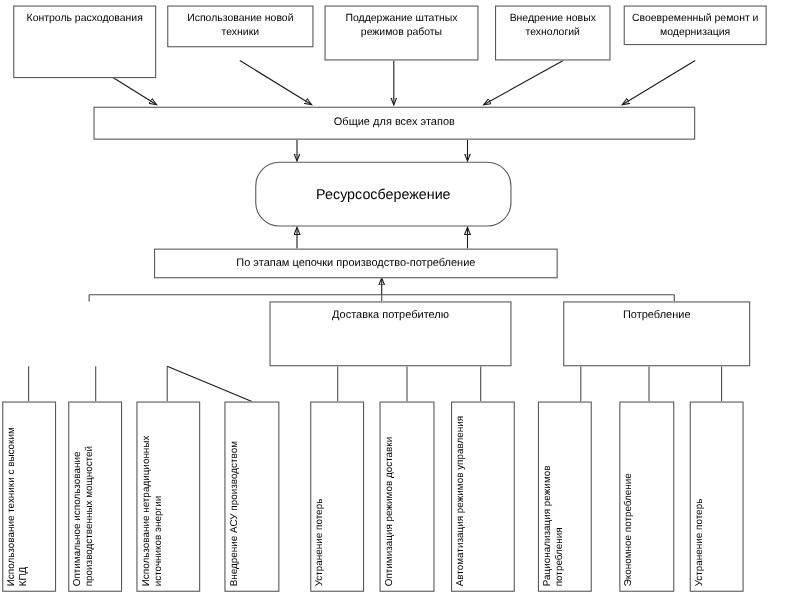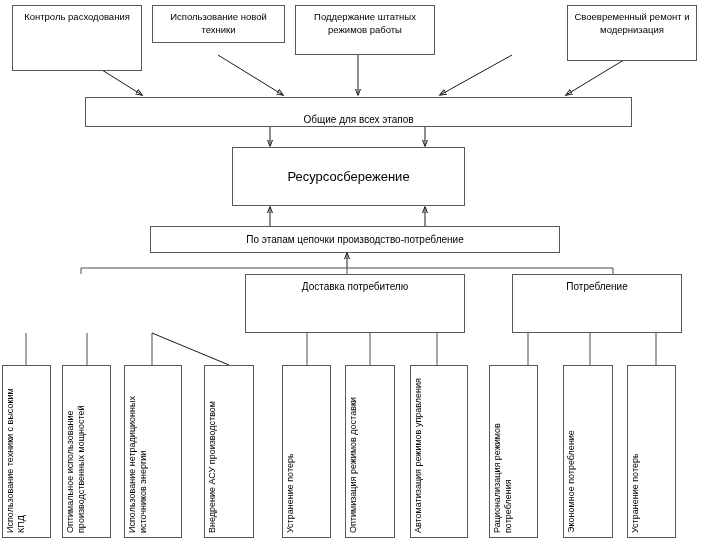--- a/index.html
+++ b/index.html
@@ -4,21 +4,21 @@
 <style>
   html,body{margin:0;padding:0;background:#ffffff;}
   body{width:720px;height:540px;position:relative;overflow:hidden;
        font-family:"Liberation Sans","DejaVu Sans",sans-serif;color:#000;}
   #diagram{position:absolute;left:0;top:0;width:720px;height:540px;}
   .node{position:absolute;box-sizing:border-box;border:1px solid #595959;background:#ffffff;
         display:flex;align-items:flex-start;justify-content:center;text-align:center;}
   .node .lbl{display:block;width:100%;padding:0 3px;}
   .top-node{padding-top:5px;font-size:9.5px;line-height:12.5px;}
   .bar{align-items:center;font-size:10px;line-height:12px;}
-  .big{align-items:center;font-size:13px;line-height:16px;}
+  .big{align-items:center;font-size:13px;line-height:16px;border-radius:22px;}
   .stage{padding-top:6px;font-size:10px;line-height:12px;}
   .vnode{align-items:flex-start;justify-content:flex-start;}
   .vnode .vlbl{
     writing-mode:vertical-rl;
     transform:rotate(180deg);
     font-size:9px;line-height:11px;
     text-align:left;
     white-space:normal;
     padding:4px 2px 4px 2px;
     box-sizing:border-box;
@@ -74,33 +74,36 @@
 
   <div class="node top-node" style="left:12px;top:5px;width:130px;height:66px;">
     <span class="lbl">Контроль расходования</span>
   </div>
   <div class="node top-node" style="left:152px;top:5px;width:133px;height:38px;">
     <span class="lbl">Использование новой техники</span>
   </div>
   <div class="node top-node" style="left:295px;top:5px;width:140px;height:50px;">
     <span class="lbl">Поддержание штатных режимов работы</span>
   </div>
-  <div class="node top-node" style="left:567px;top:5px;width:130px;height:56px;">
+  <div class="node top-node" style="left:450px;top:5px;width:105px;height:50px;">
+    <span class="lbl">Внедрение новых технологий</span>
+  </div>
+  <div class="node top-node" style="left:567px;top:5px;width:130px;height:36px;">
     <span class="lbl">Своевременный ремонт и модернизация</span>
   </div>
 
-  <div class="node bar" style="left:85px;top:97px;width:547px;height:30px;align-items:flex-end;">
+  <div class="node bar" style="left:85px;top:97px;width:547px;height:30px;">
     <span class="lbl">Общие для всех этапов</span>
   </div>
 
   <div class="node big" style="left:232px;top:147px;width:233px;height:59px;">
     <span class="lbl">Ресурсосбережение</span>
   </div>
 
-  <div class="node bar" style="left:150px;top:226px;width:410px;height:27px;">
+  <div class="node bar" style="left:140px;top:226px;width:367px;height:27px;">
     <span class="lbl">По этапам цепочки производство-потребление</span>
   </div>
 
   <div class="node stage" style="left:512px;top:274px;width:170px;height:59px;">
     <span class="lbl">Потребление</span>
   </div>
   <div class="node stage" style="left:245px;top:274px;width:220px;height:59px;">
     <span class="lbl">Доставка потребителю</span>
   </div>
 

